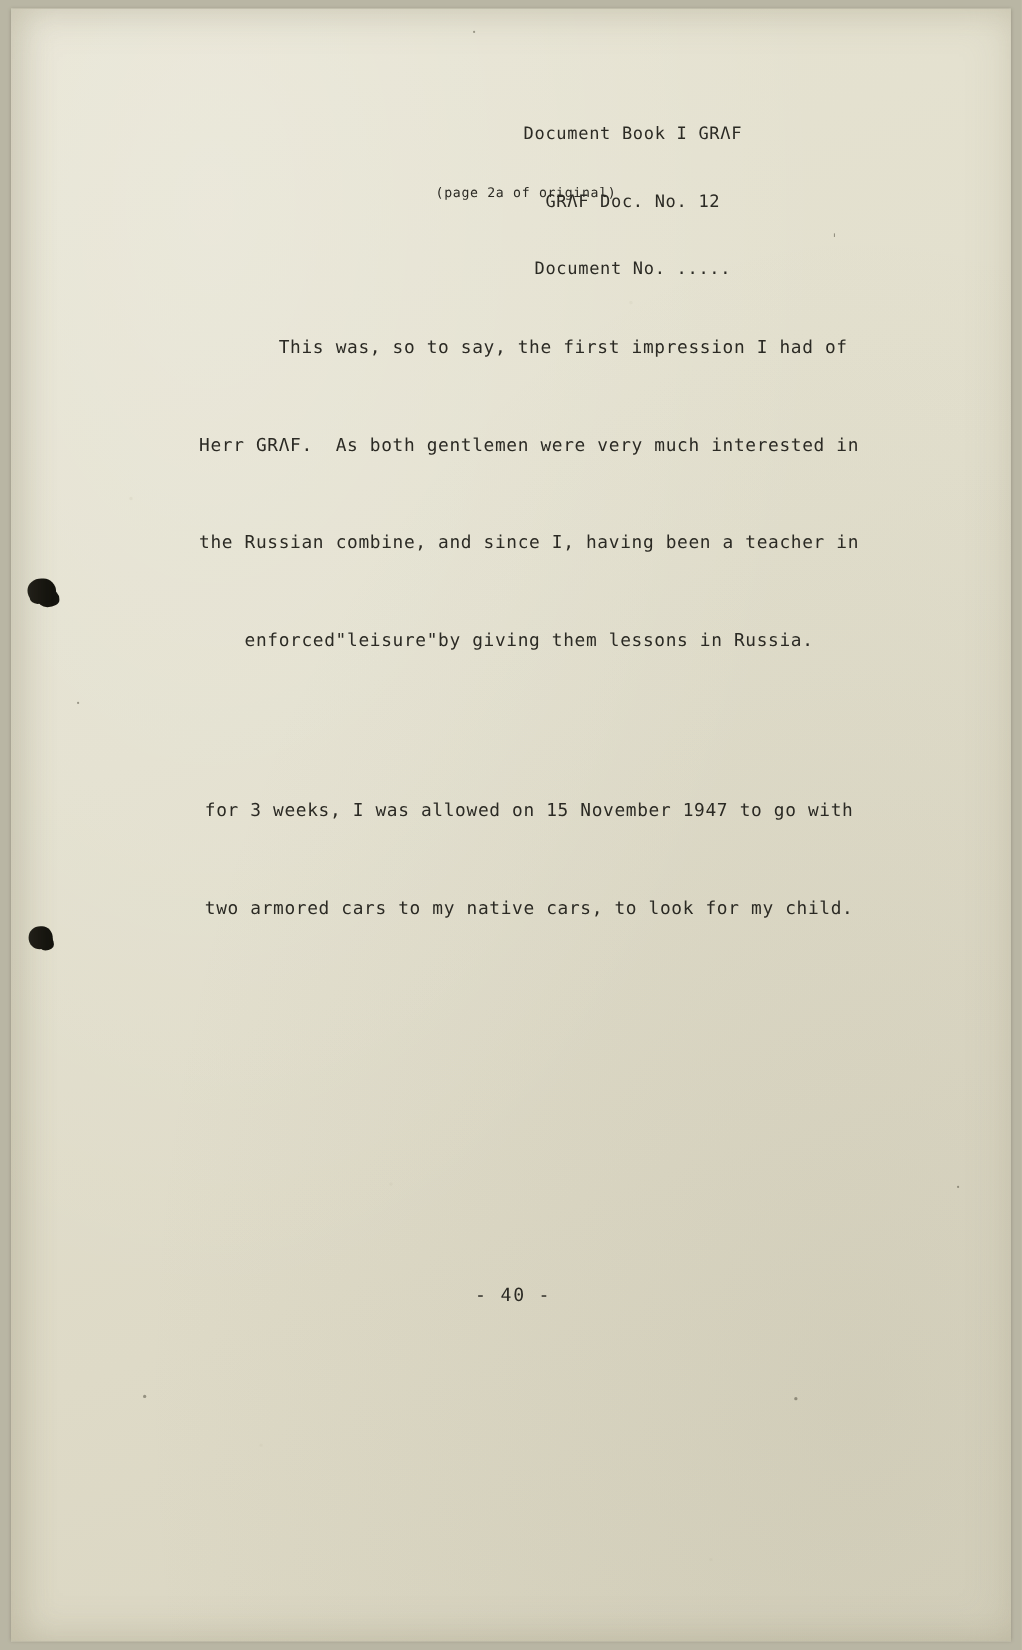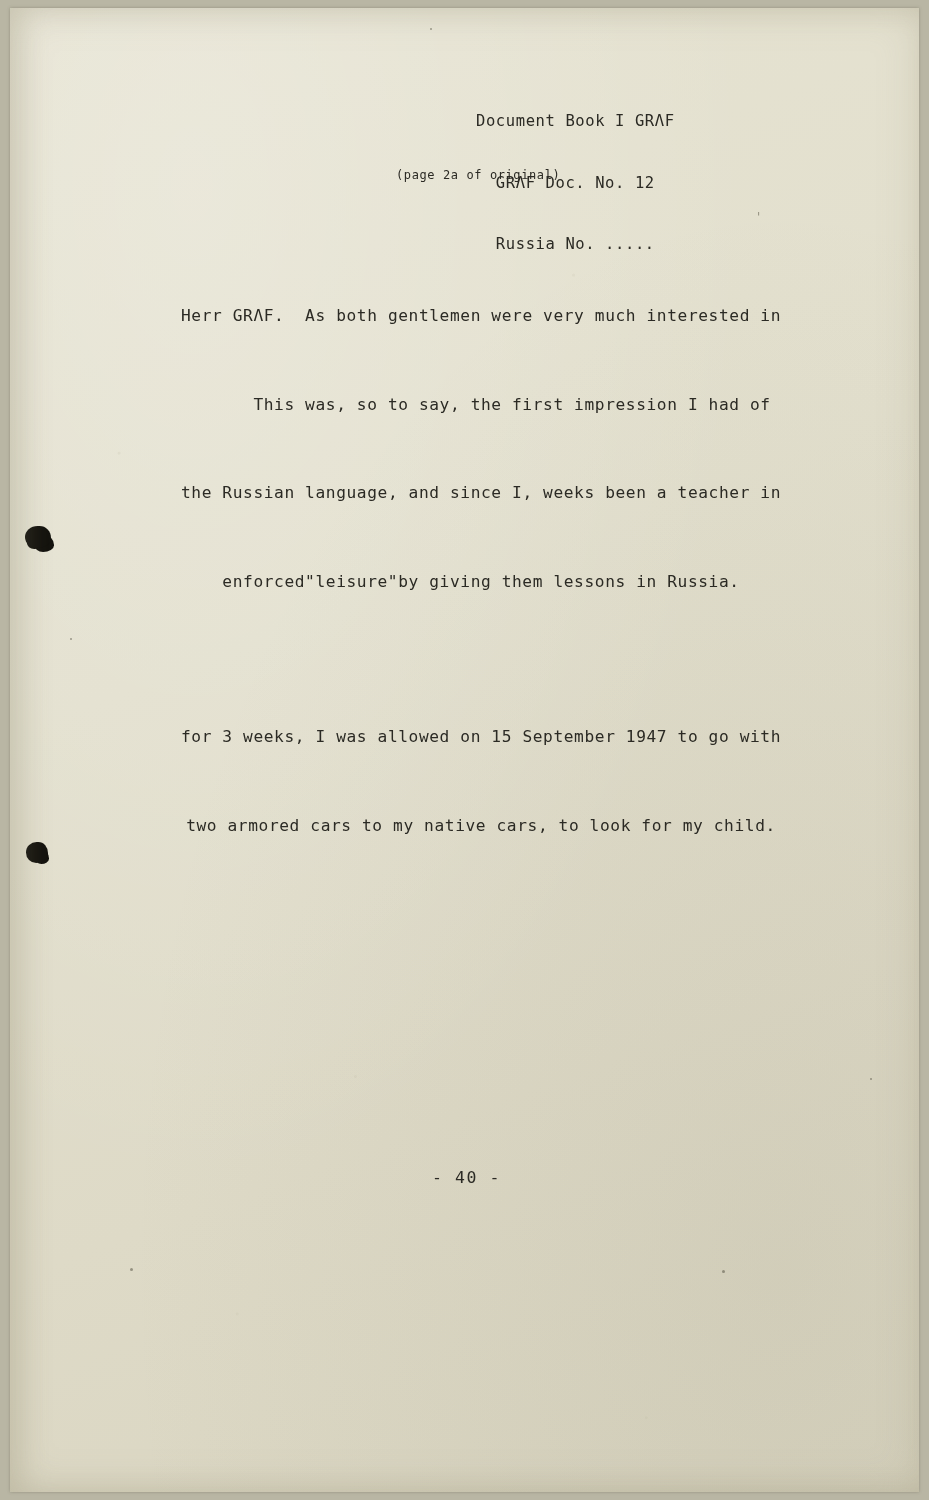--- a/index.html
+++ b/index.html
@@ -123,36 +123,36 @@
 </style>
 </head>
 <body>
 
 <div class="page">
   <div class="grain"></div>
 
   <div class="header-block typed">
     <div>Document Book I GRΛF</div>
     <div>GRΛF Doc. No. 12</div>
-    <div>Russia No. .....</div>
+    <div>Document No. .....</div>
   </div>
 
   <div class="page-ref typed">(page 2a of original)</div>
 
   <div class="faint-mark" style="left:745px; top:202px;">'</div>
 
   <div class="body-text typed">
     <p class="para first">
+      <span class="para-line">      This was, so to say, the first impression I had of</span>
       <span class="para-line">Herr GRΛF.  As both gentlemen were very much interested in</span>
-      <span class="para-line">      This was, so to say, the first impression I had of</span>
-      <span class="para-line">the Russian language, and since I, weeks been a teacher in</span>
+      <span class="para-line">the Russian combine, and since I, having been a teacher in</span>
       <span class="para-line">enforced"leisure"by giving them lessons in Russia.</span>
     </p>
     <p class="para">
-      <span class="para-line">for 3 weeks, I was allowed on 15 September 1947 to go with</span>
+      <span class="para-line">for 3 weeks, I was allowed on 15 November 1947 to go with</span>
       <span class="para-line">two armored cars to my native cars, to look for my child.</span>
     </p>
   </div>
 
   <div class="page-number typed">- 40 -</div>
 
   <div class="blot blot1"></div>
   <div class="blot blot2"></div>
 
   <div class="speck" style="left:120px; top:1260px; width:3px; height:3px;"></div>

